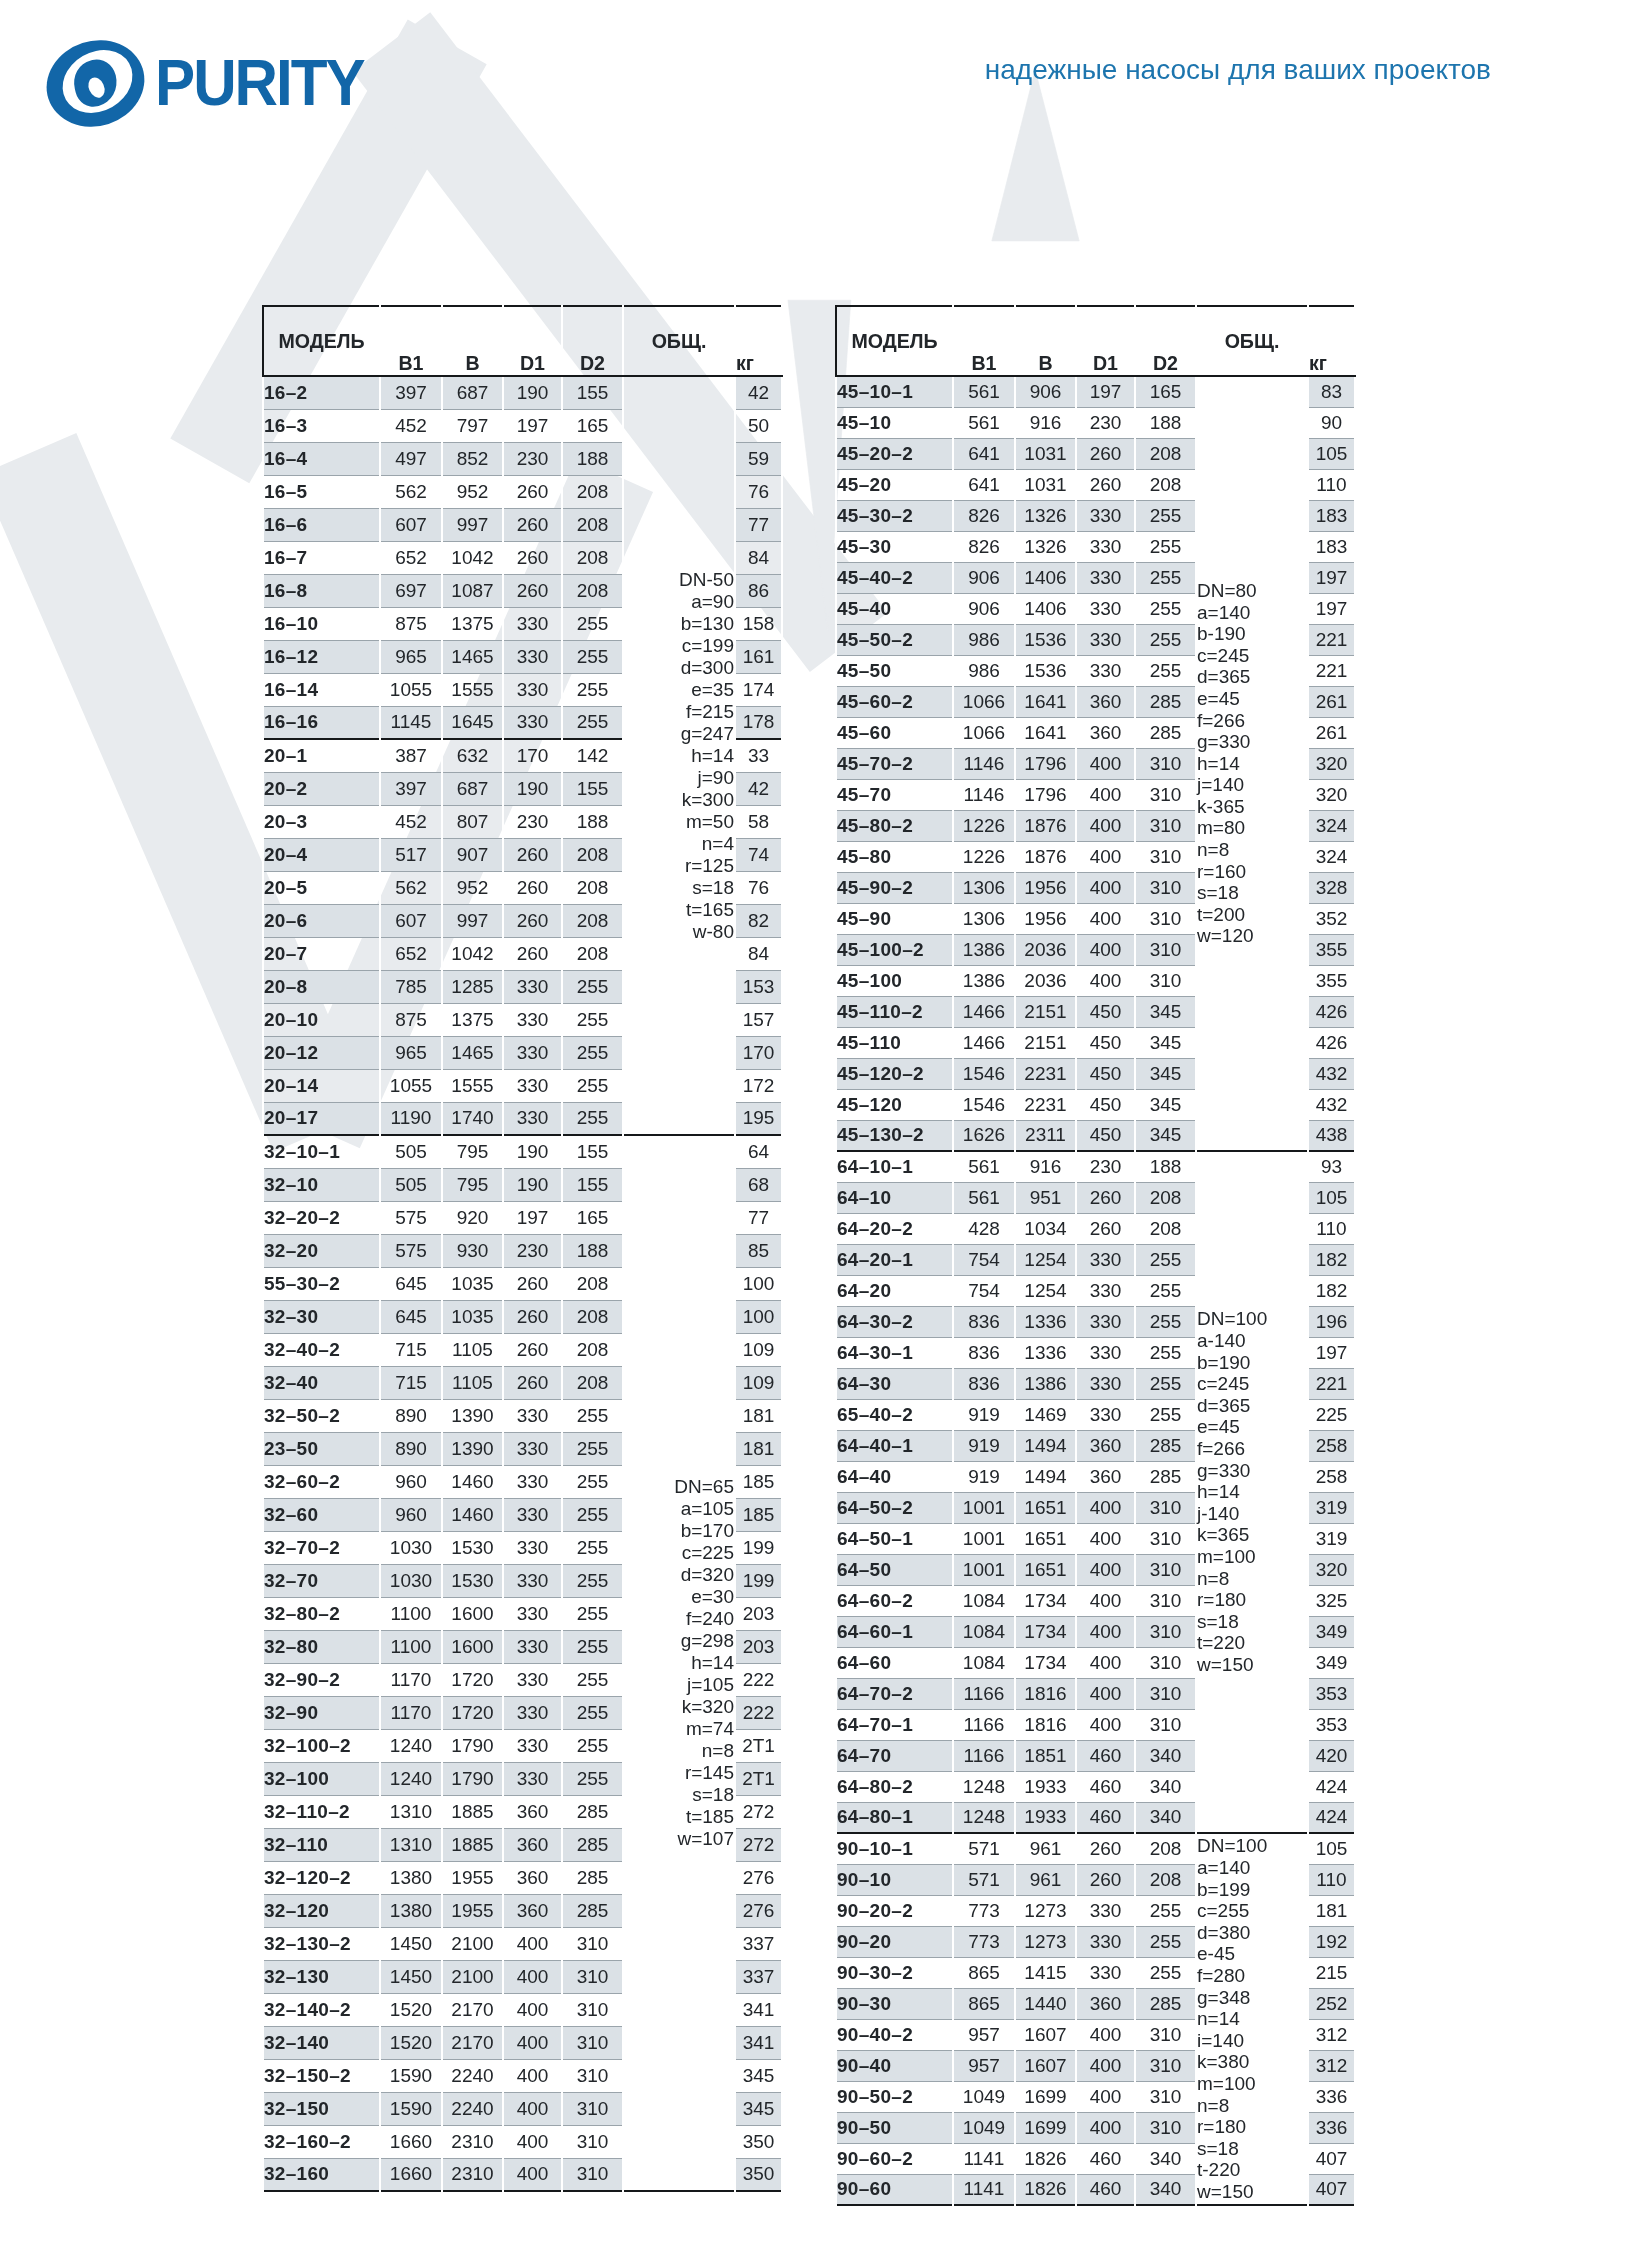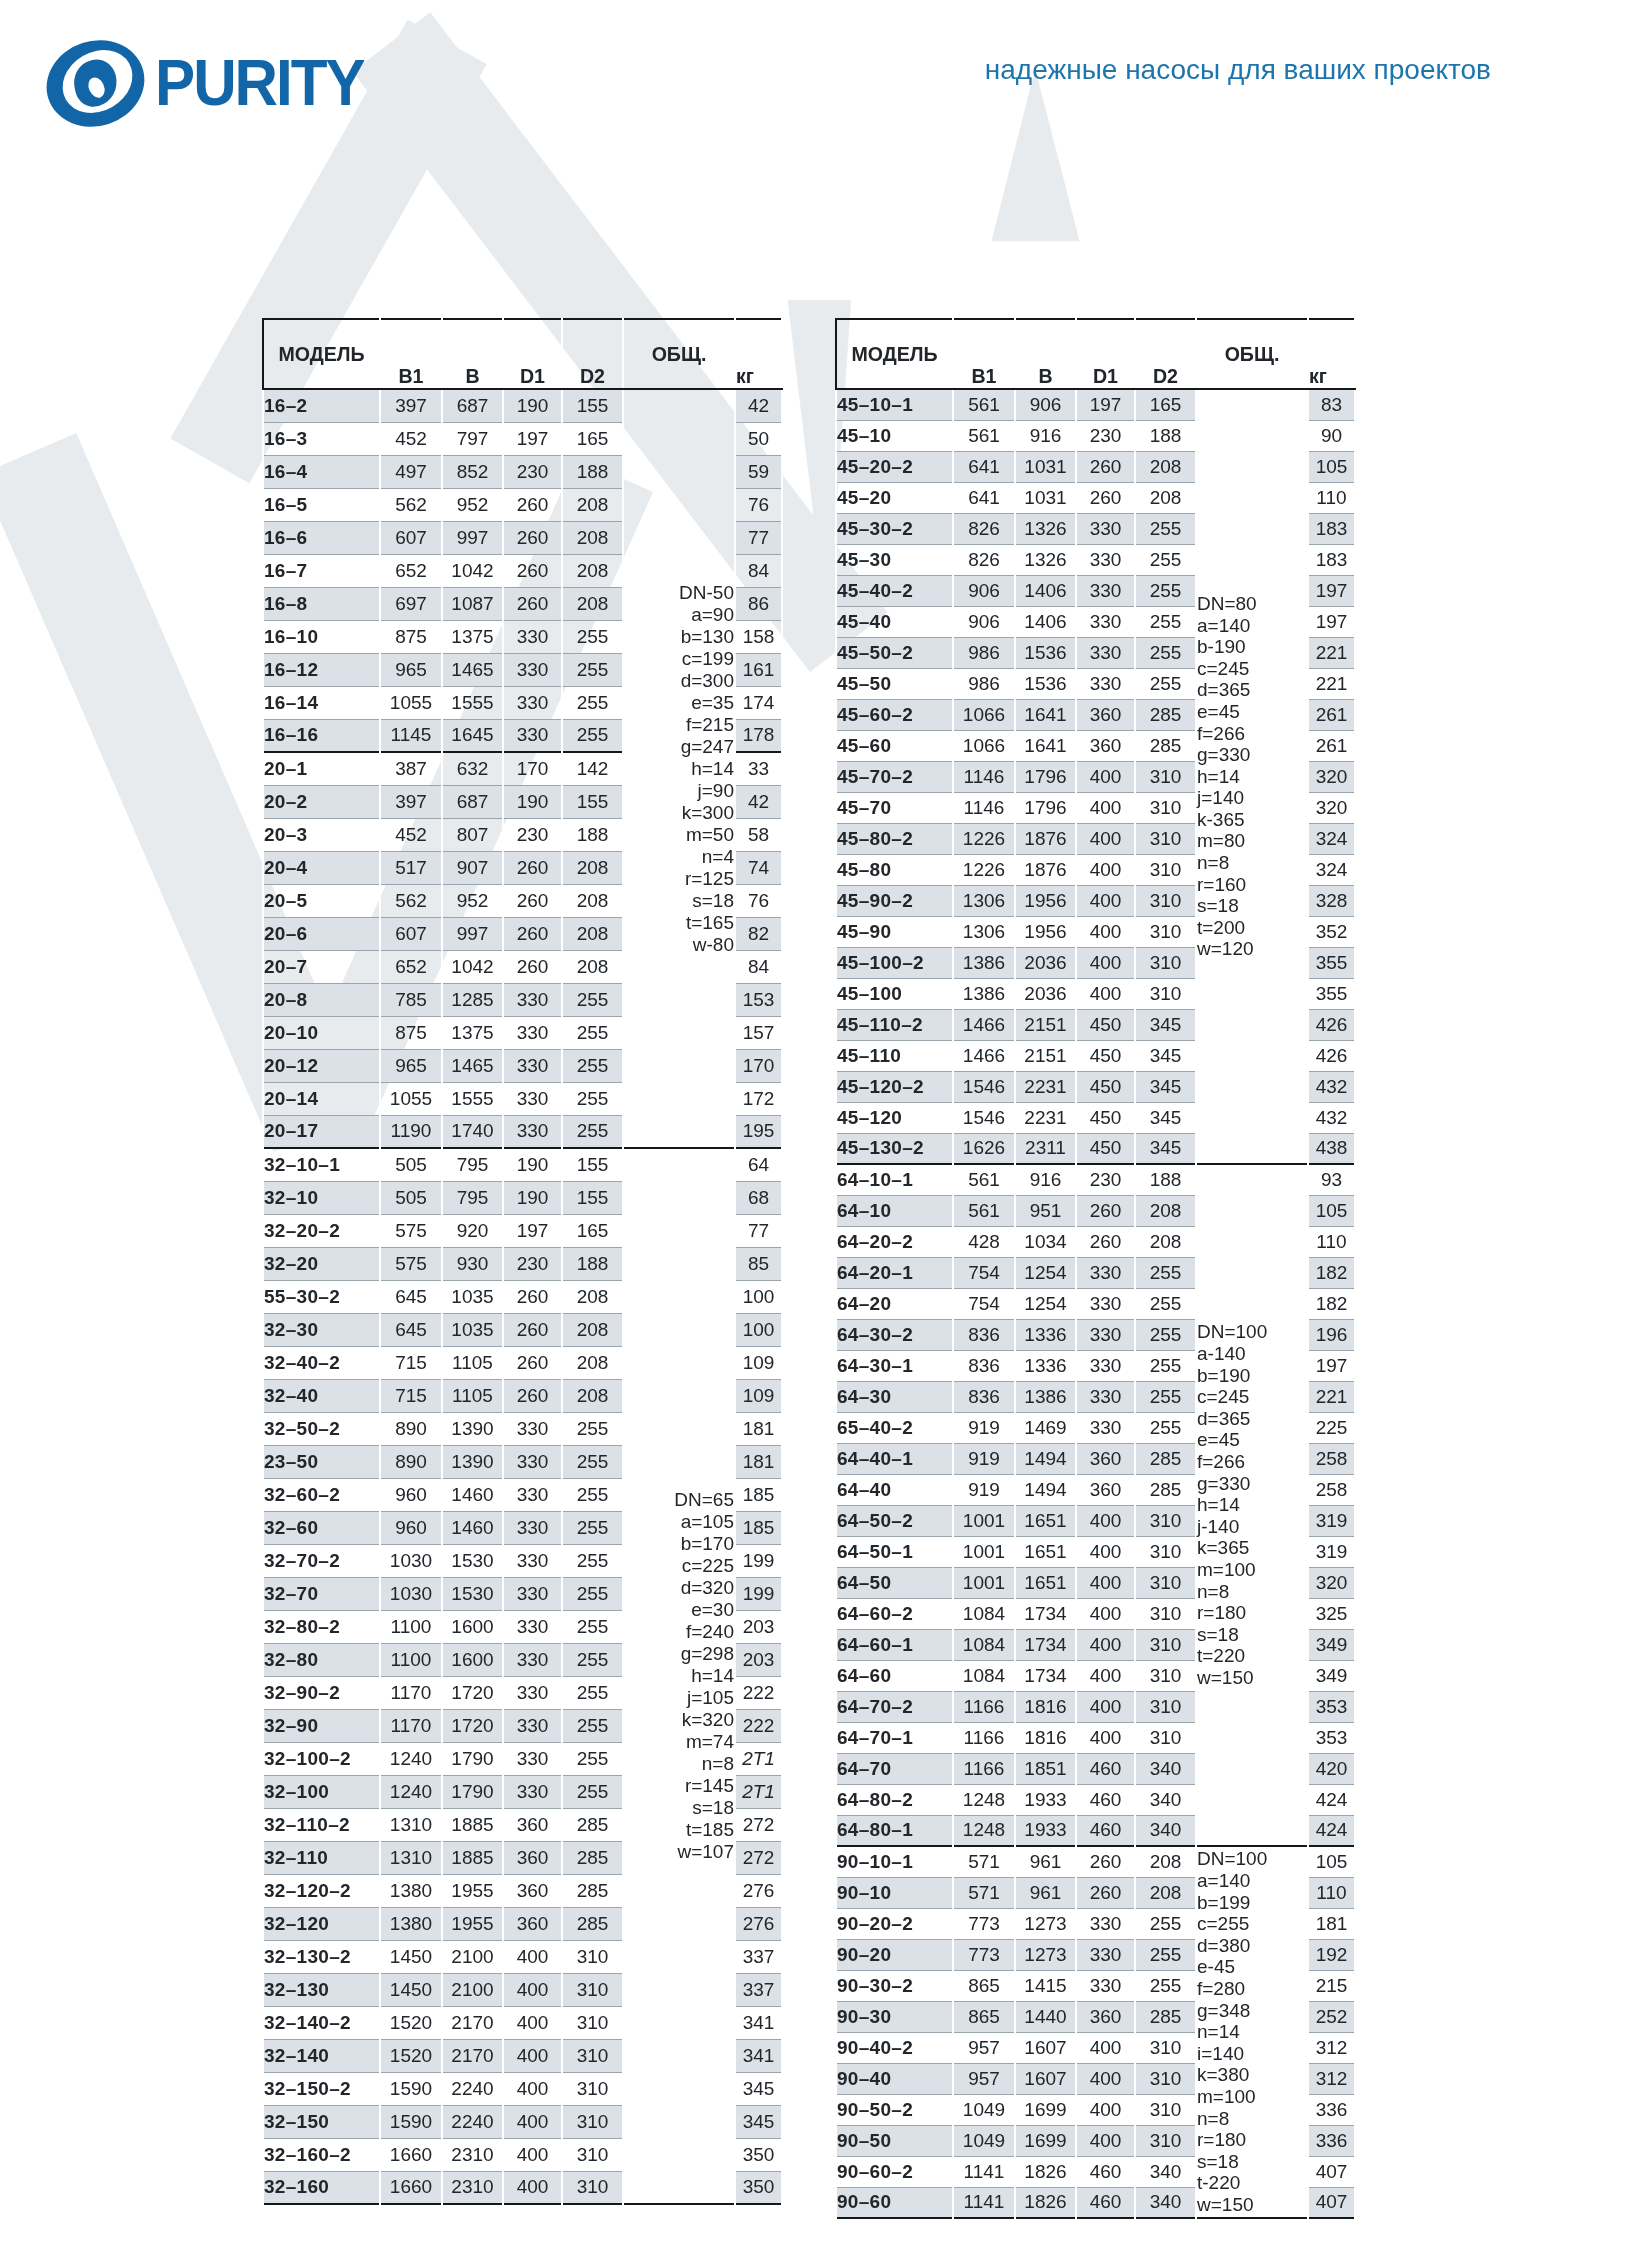--- a/index.html
+++ b/index.html
@@ -17,41 +17,41 @@
   
   .logo{position:absolute;left:46px;top:36px;height:94px;display:flex;align-items:center;z-index:2;}
   .logo-mark{position:relative;width:99px;height:85px;margin-right:9.8px;}
   .lm-outer{position:absolute;inset:0;background:var(--brand);border-radius:50%;transform:rotate(-18deg);}
   .lm-swirl{position:absolute;left:15.4px;top:11.2px;width:73px;height:59px;background:#ffffff;border-radius:50%;transform:rotate(-30deg);}
   .lm-core{position:absolute;left:28px;top:19.6px;width:43px;height:46px;background:var(--brand);border-radius:54% 46% 58% 42%;transform:rotate(-14deg);}
   .lm-dot{position:absolute;left:43px;top:36px;width:15.4px;height:21px;background:#ffffff;border-radius:50%;transform:rotate(-24deg);}
   .logo-text{font-size:64px;font-weight:800;letter-spacing:-2.1px;color:var(--brand);transform:scaleX(.94);transform-origin:left center;}
   .tagline{position:absolute;right:138px;top:54px;font-size:28px;color:var(--tagline);z-index:2;}
   
-  table.dim{border-collapse:collapse;table-layout:fixed;position:absolute;z-index:1;border:2.8px solid var(--black);margin-top:13px;}
+  table.dim{border-collapse:collapse;table-layout:fixed;position:absolute;z-index:1;border:2.8px solid var(--black);}
   .t-left{left:262px;top:305px;width:520px;}
   .t-right{left:835px;top:305px;width:520px;}
   table.dim td{padding:0;font-size:19px;color:var(--txt);border-left:2.8px solid #fff;border-right:2.8px solid #fff;}
   
   table.dim thead td{height:70px;border-bottom:2.8px solid var(--black);border-left:1.4px solid #b6bec4;background:transparent;font-weight:700;font-size:19.6px;}
   table.dim thead td:first-child{border-left:none;}
   td.hm{vertical-align:middle;text-align:center;}
   td.hn{vertical-align:bottom;text-align:center;padding-bottom:9.8px;}
   td.ht{vertical-align:middle;text-align:center;}
   td.hk{vertical-align:bottom;padding-bottom:9.8px;}
   
   .t-left  tbody td{height:33px;}
   .t-right tbody td{height:31px;}
   tbody td{border-top:1.4px solid var(--rowline);vertical-align:middle;}
   tr.sec > td{border-top:2.8px solid var(--black);}
   tr.shaded td.fill{background:var(--shade);}
   td.cm{font-weight:700;text-align:left;padding-left:11.2px;border-left:none;letter-spacing:0.3px;}
   td.cn{text-align:center;}
   td.ck{text-align:center;border-right:none;}
-  td.ck .it{font-style:italic;}
+  td.ck .it{}
   td.cs{background:transparent;vertical-align:middle;text-align:left;padding-left:21px;font-size:18px;}
   .t-left  td.cs .spec{line-height:22px;text-align:right;}
   .t-right td.cs .spec{line-height:21.6px;}
 </style>
 </head>
 <body>
 
 <svg class="wm-svg" width="1629" height="2261" viewBox="0 0 2332 3238">
   <g stroke="#e8ebee" fill="#e8ebee">
     <line x1="300" y1="660" x2="640" y2="60" stroke-width="130"></line>

